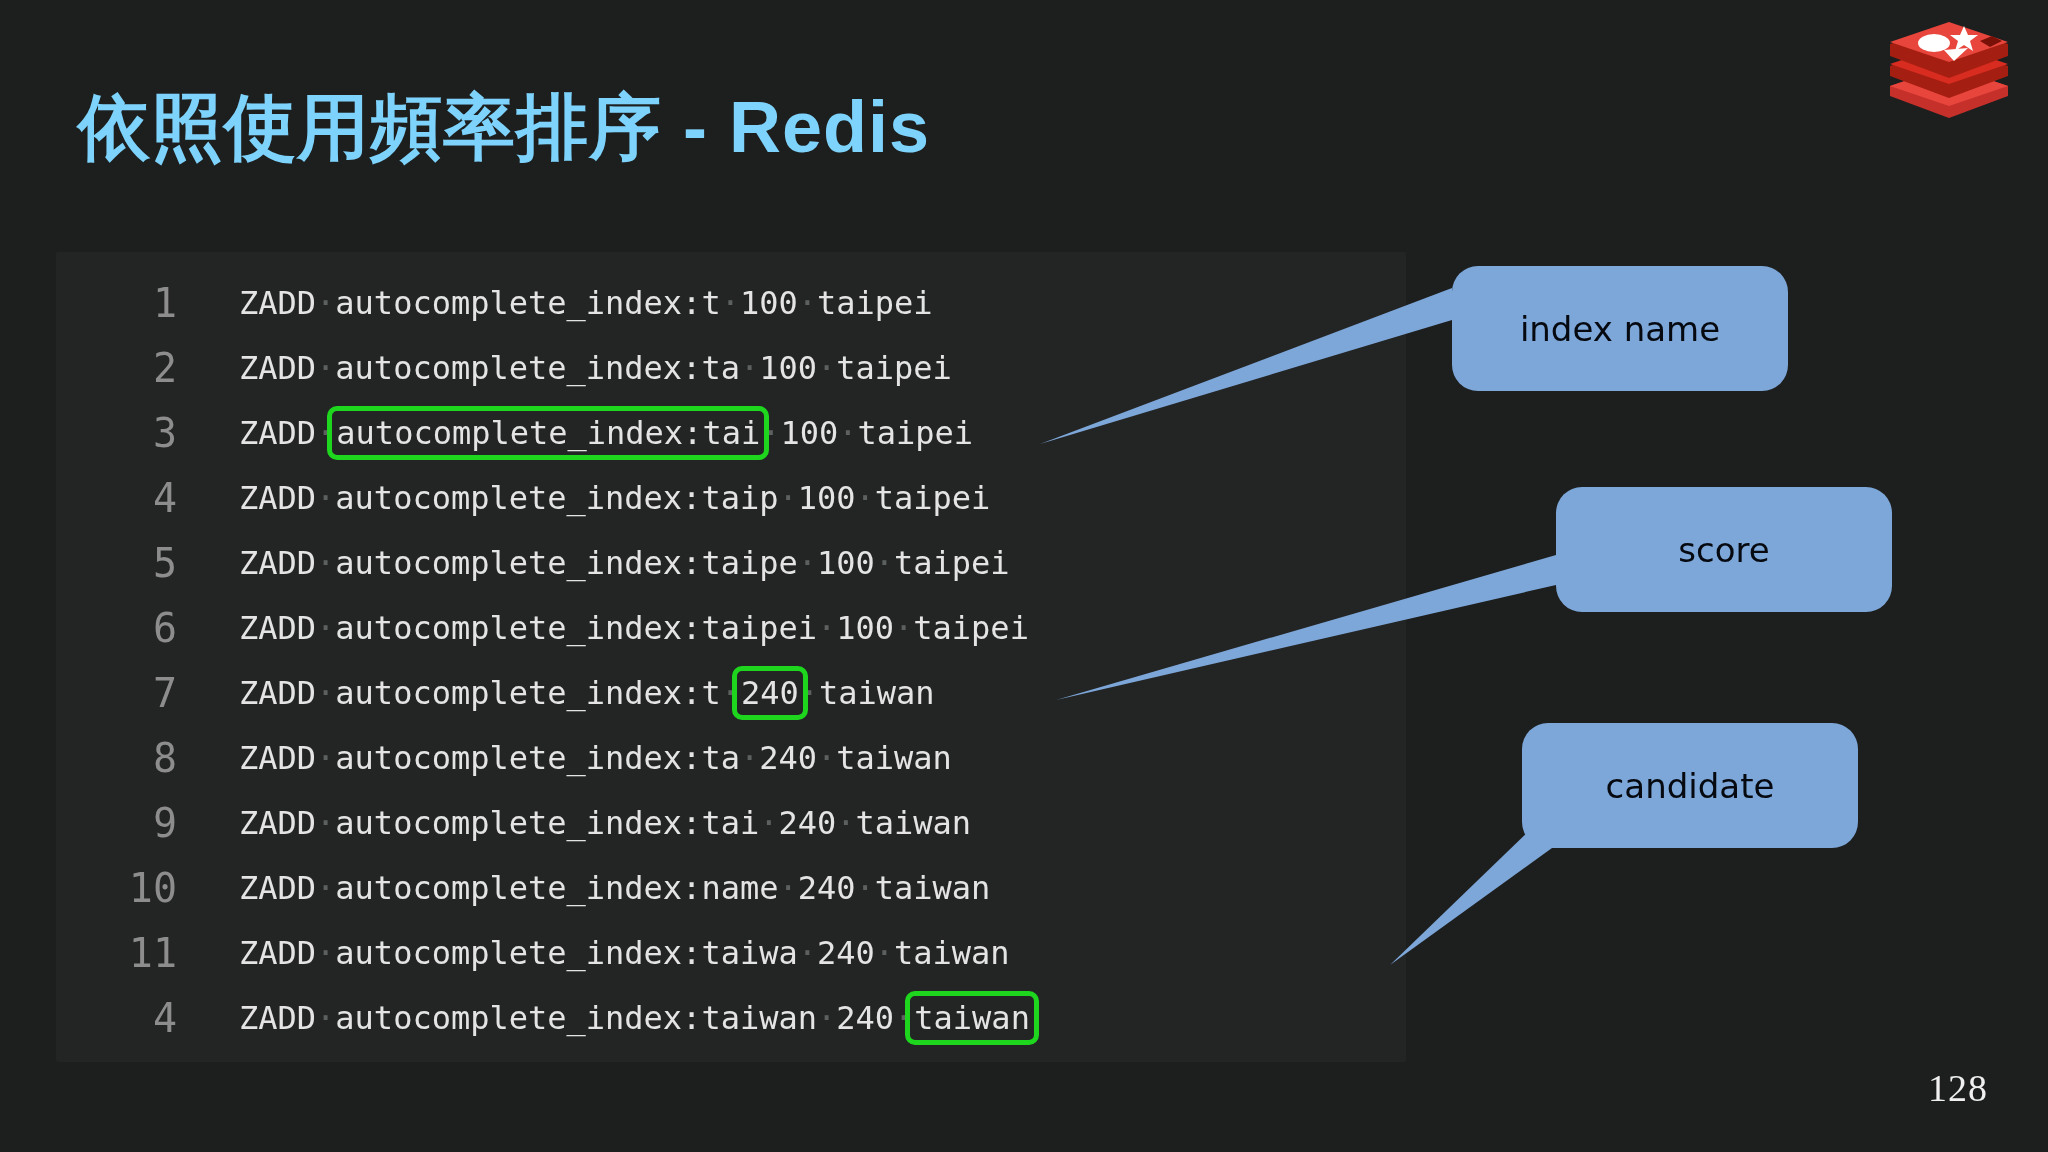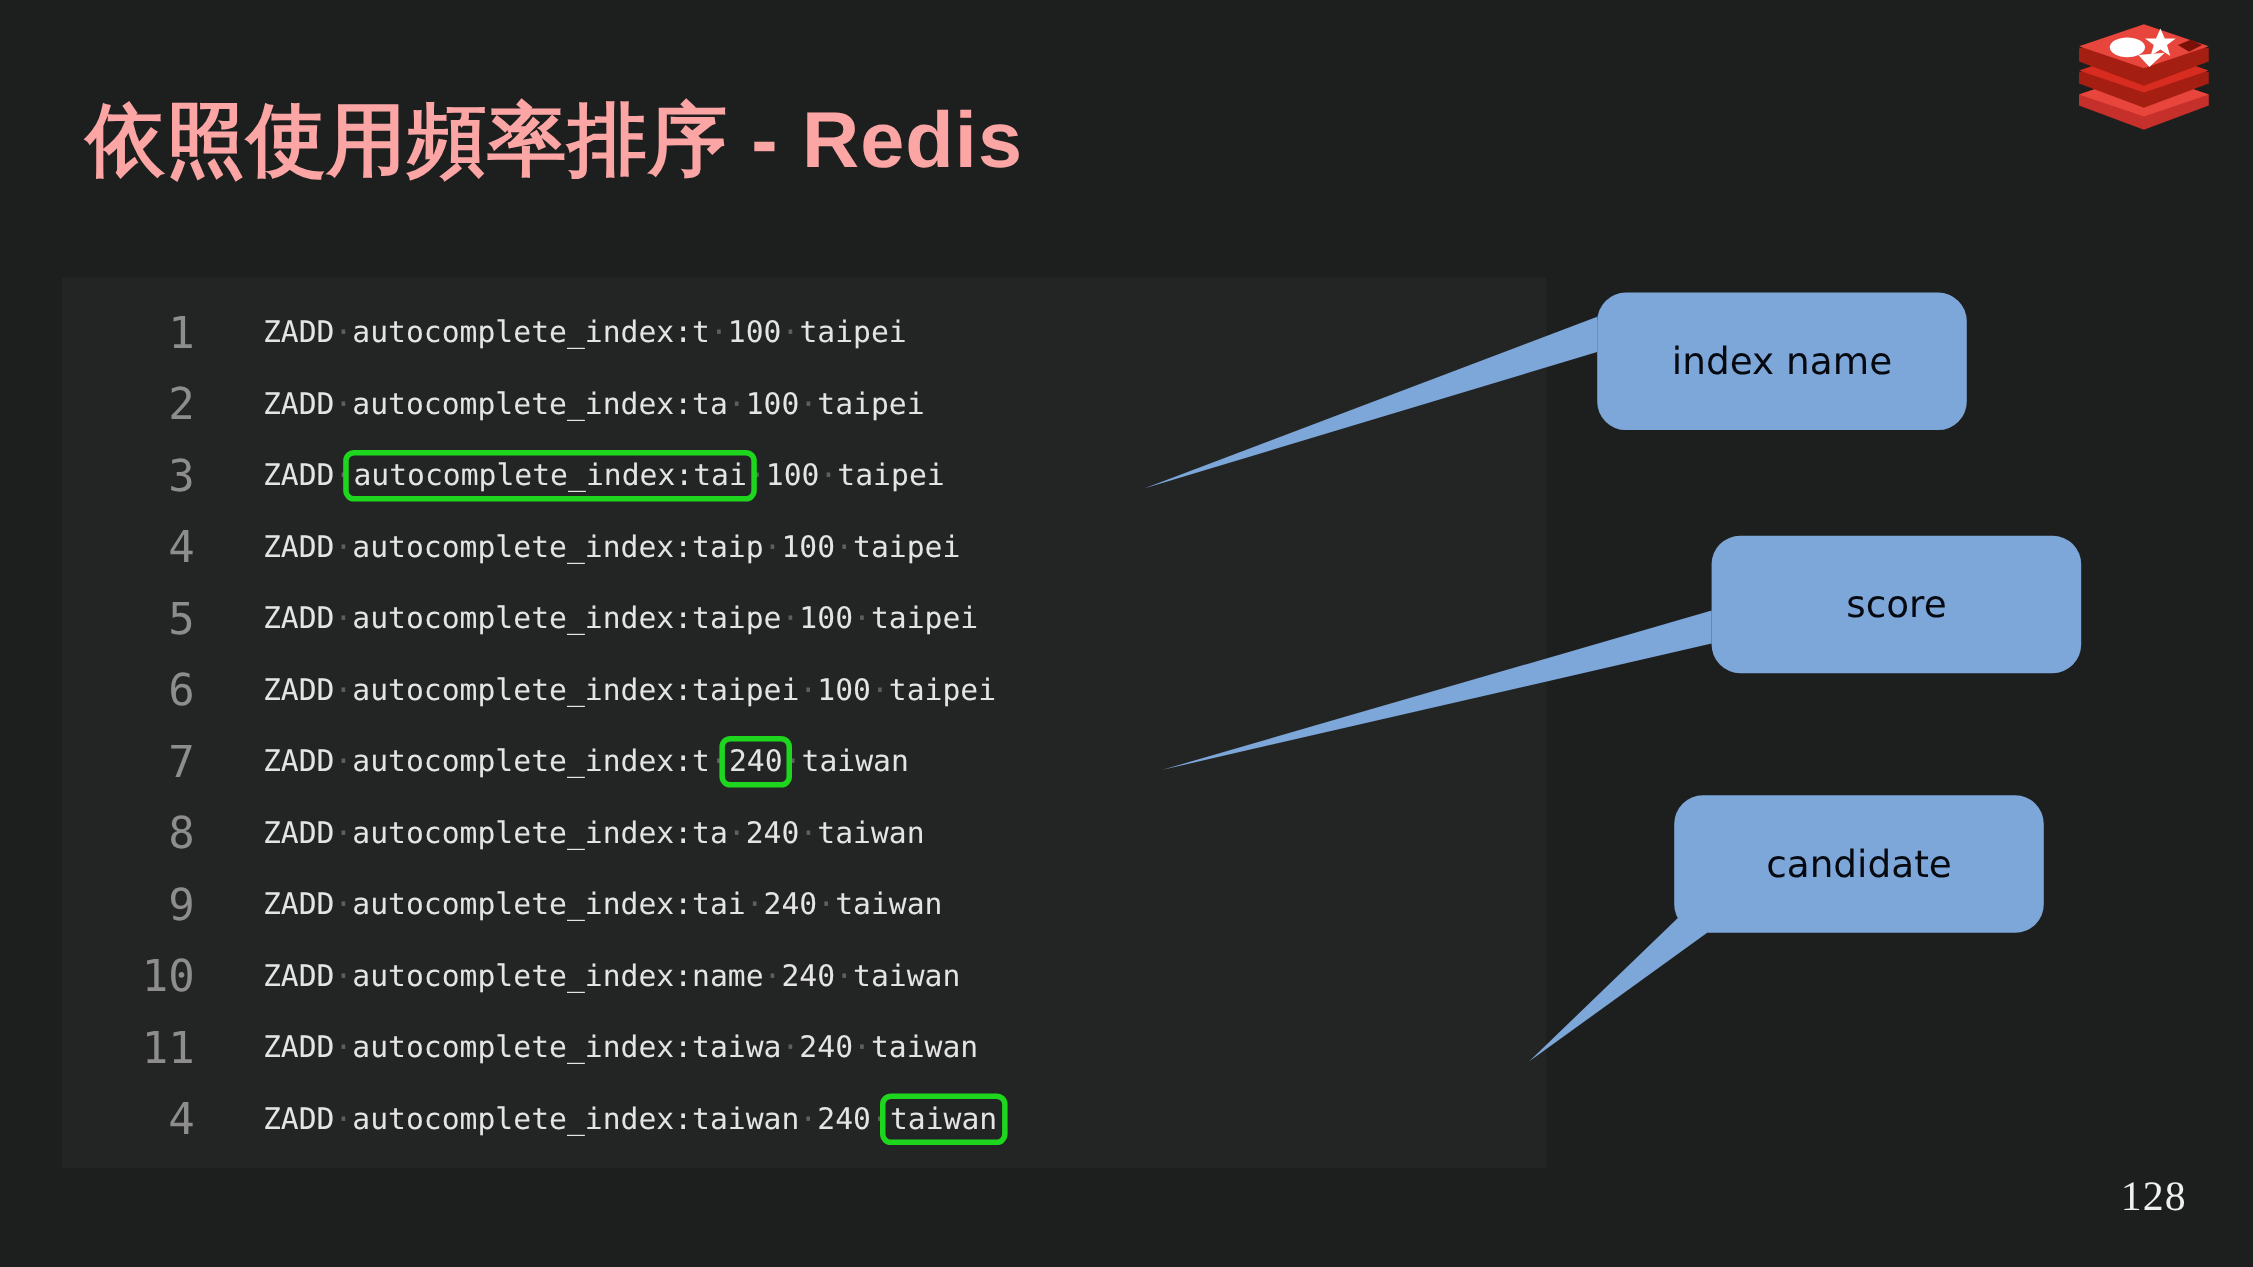--- a/index.html
+++ b/index.html
@@ -16,21 +16,21 @@
     font-family: "Liberation Sans", sans-serif;
   }
 
   
   #title {
     position: absolute;
     left: 78px;
     top: 88px;
     font-size: 72px;
     font-weight: bold;
-    color: #fca5a5;
+    color: #7dd3fc;
     letter-spacing: 1px;
     white-space: nowrap;
     line-height: 1.1;
   }
   #title .cjk { font-family: "DejaVu Sans", sans-serif; font-weight: bold; }
   #title .lat { font-family: "Liberation Sans", sans-serif; font-weight: bold; }
 
   
   #redis-logo {
     position: absolute;
@@ -66,21 +66,21 @@
     padding-right: 0;
     color: #8d8d8d;
     font-family: "DejaVu Sans Mono", monospace;
     font-size: 40px;
     vertical-align: middle;
     user-select: none;
   }
   .code-cell {
     padding-left: 62px;
     font-family: "DejaVu Sans Mono", monospace;
-    font-size: 27px;
+    font-size: 32px;
     color: #e4e4e4;
     white-space: pre;
     vertical-align: middle;
     letter-spacing: 0px;
   }
   .sp { color: #5c6160; }
   .hl {
     outline: 5px solid #1ed61e;
     outline-offset: 3px;
     border-radius: 2px;

